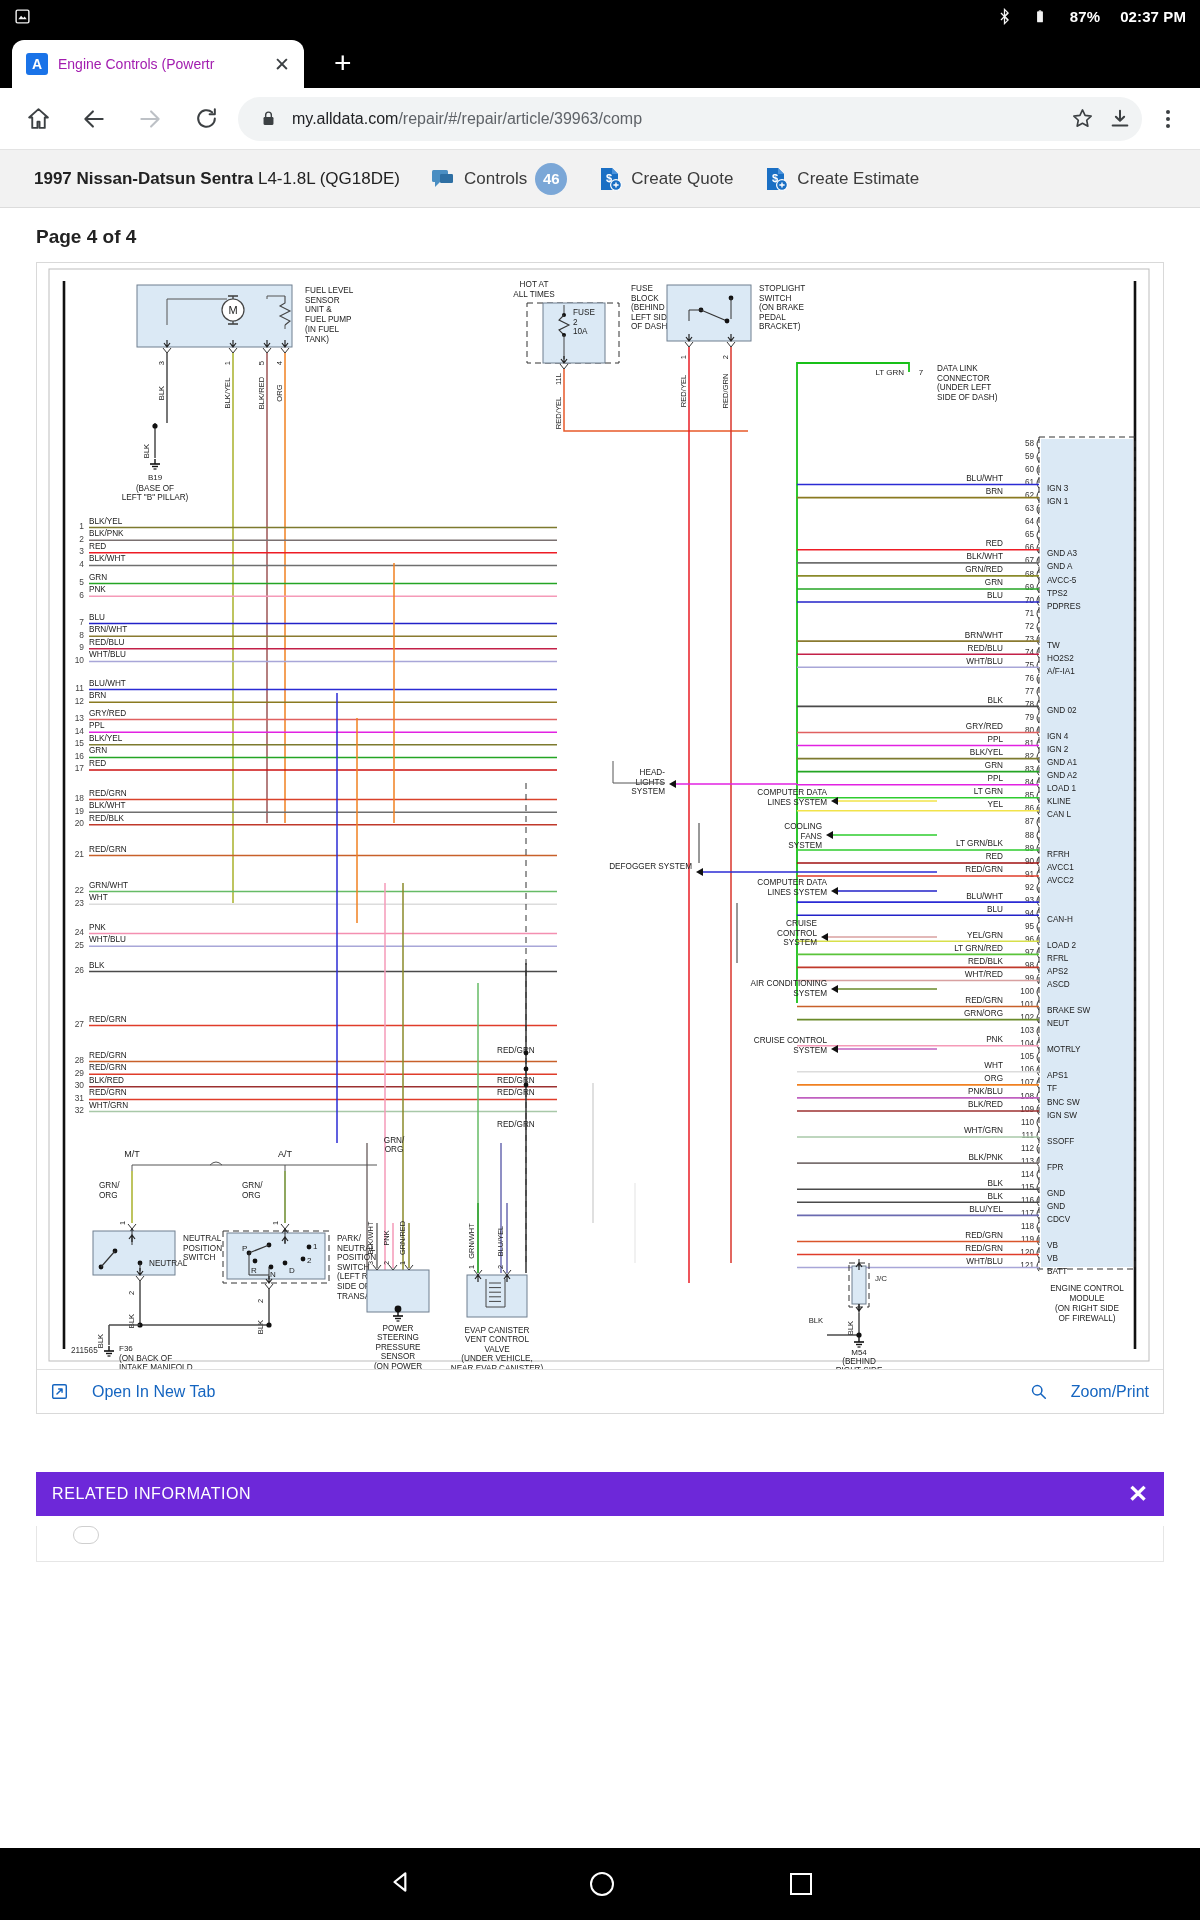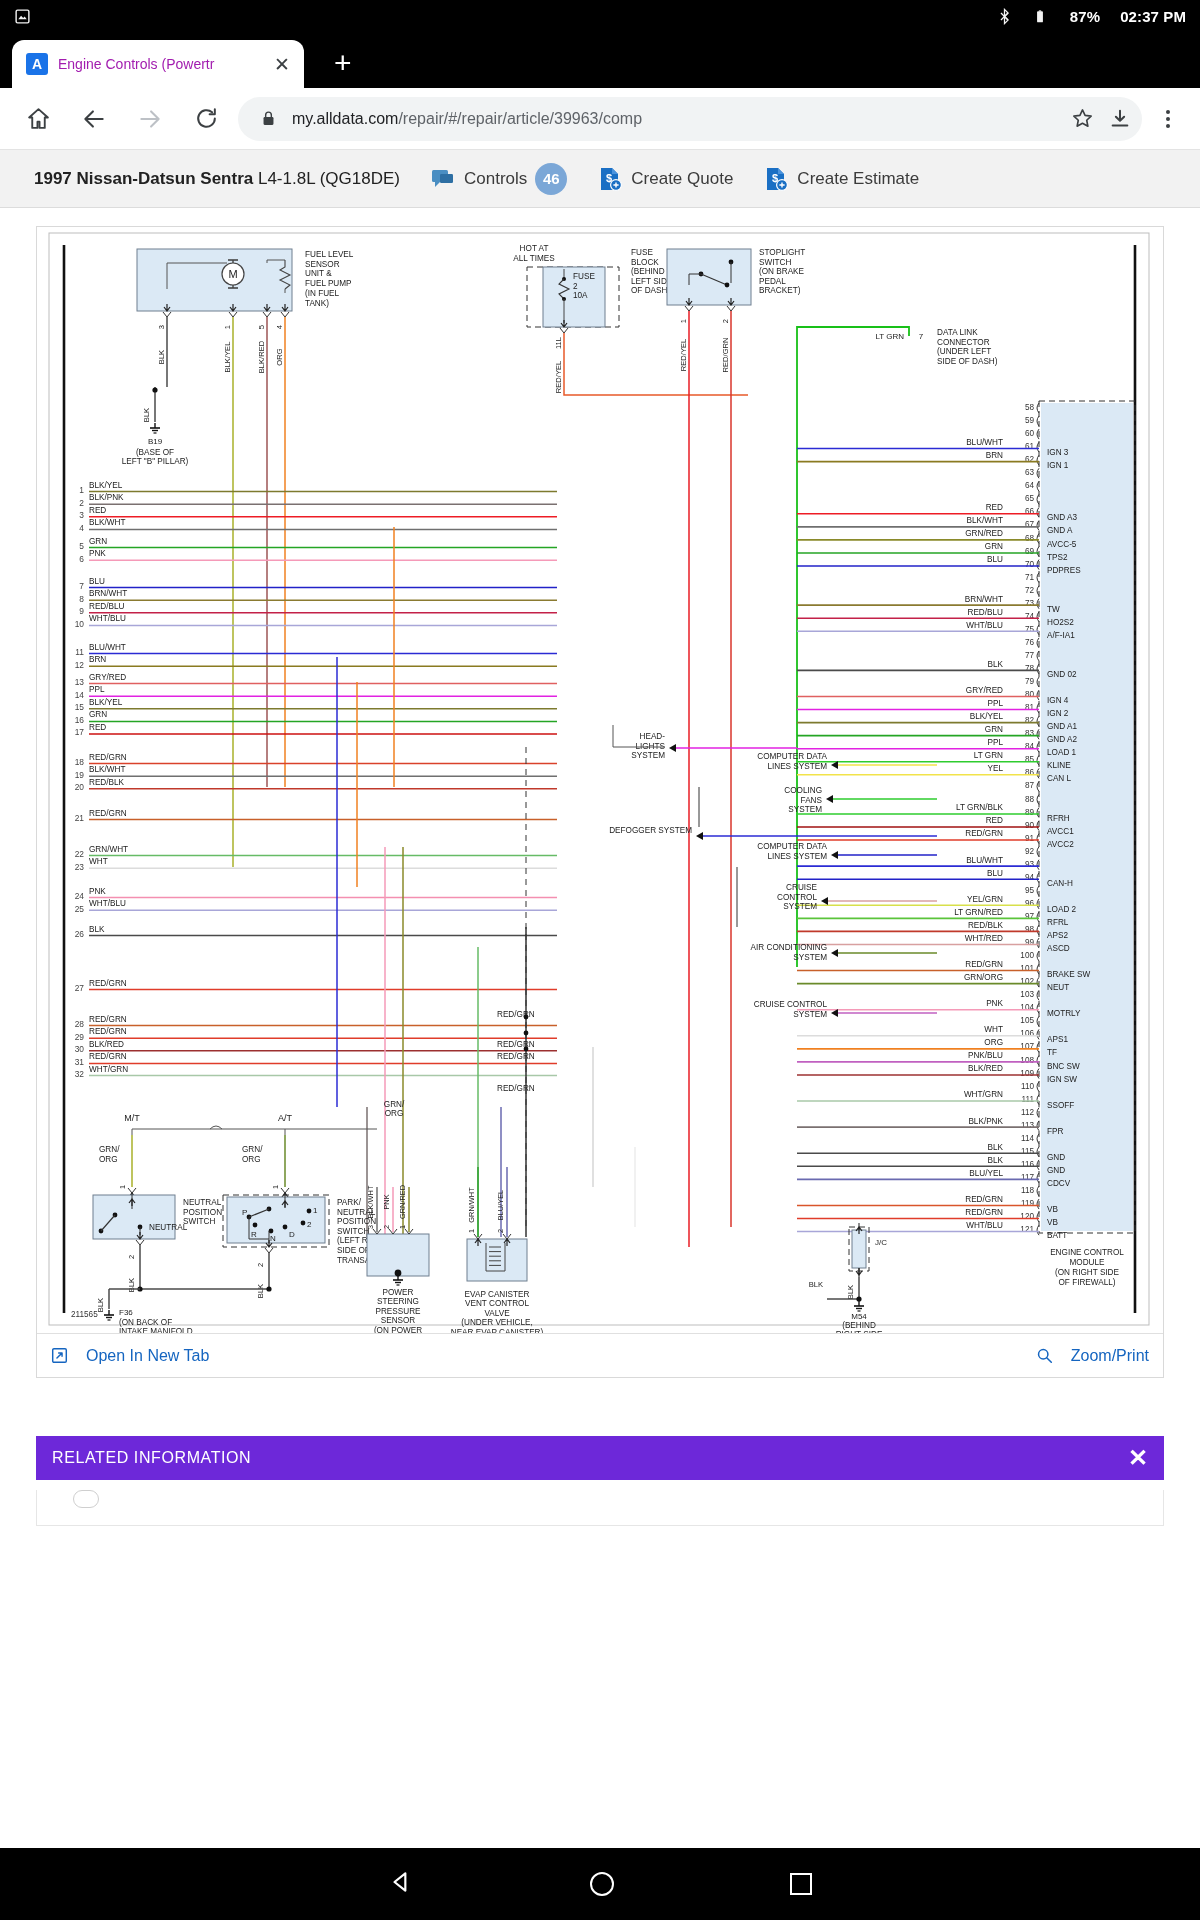--- a/index.html
+++ b/index.html
@@ -99,21 +99,21 @@
     position: relative;
   }
   .diagram-canvas { position: relative; width: 100%; height: 1106px; overflow: hidden; background:#fff;}
   .diagram-canvas svg { display: block; }
 
   .diagram-footer {
     height: 44px; border-top: 1px solid #e0e0e0; background: #fff;
     display: flex; align-items: center; justify-content: space-between;
     padding: 0 14px;
   }
-  .footer-link { display: flex; align-items: center; gap: 18px; color: #1565c0; font-size: 16px; }
+  .footer-link { display: flex; align-items: center; gap: 24px; color: #1565c0; font-size: 16px; }
 
   
   .related {
     margin: 58px 36px 4px 36px; height: 44px; background: #6d28d9;
     display: flex; align-items: center; justify-content: space-between;
     padding: 0 16px; color: #fff;
   }
   .related-title { font-size: 16px; letter-spacing: .6px; }
   .related-close { font-size: 24px; font-weight: 600; line-height: 1; }
   .related-body { margin: 0 36px; height: 36px; background:#fff; border:1px solid #e6e6e6; border-top:none;}
@@ -253,20 +253,21 @@
           <text x="9" y="16" font-size="11" fill="#fff" font-family="Liberation Sans, sans-serif" font-weight="700">$</text>
           <circle cx="19" cy="19" r="5.4" fill="#1a6fc4" stroke="#fff" stroke-width="1.2"></circle>
           <path d="M19 16.4v5.2M16.4 19h5.2" stroke="#fff" stroke-width="1.4"></path>
         </svg>
     </span>
     <span>Create Estimate</span>
   </span>
 </div>
 
 <div class="page">
+  <div class="page-label">Page 4 of 4</div>
 
   <div class="diagram-frame">
     <div class="diagram-canvas">
       <svg id="wd" width="1126" height="1106" viewBox="0 0 1126 1106">
           <rect x="12" y="6" width="1100" height="1092" fill="none" stroke="#bdbdbd" stroke-width="1"></rect>
           <line x1="27" y1="18" x2="27" y2="1086" stroke="#111" stroke-width="2.6"></line>
           <line x1="1098" y1="18" x2="1098" y2="1086" stroke="#111" stroke-width="2.6"></line>
           <rect x="100" y="22" width="155" height="62" fill="#dbe9f5" stroke="#6f7f8f" stroke-width="1"></rect>
           <polyline points="130,36 130,62" fill="none" stroke="#555" stroke-width="1"></polyline>
           <line x1="130" y1="36" x2="190" y2="36" stroke="#555" stroke-width="1"></line>

